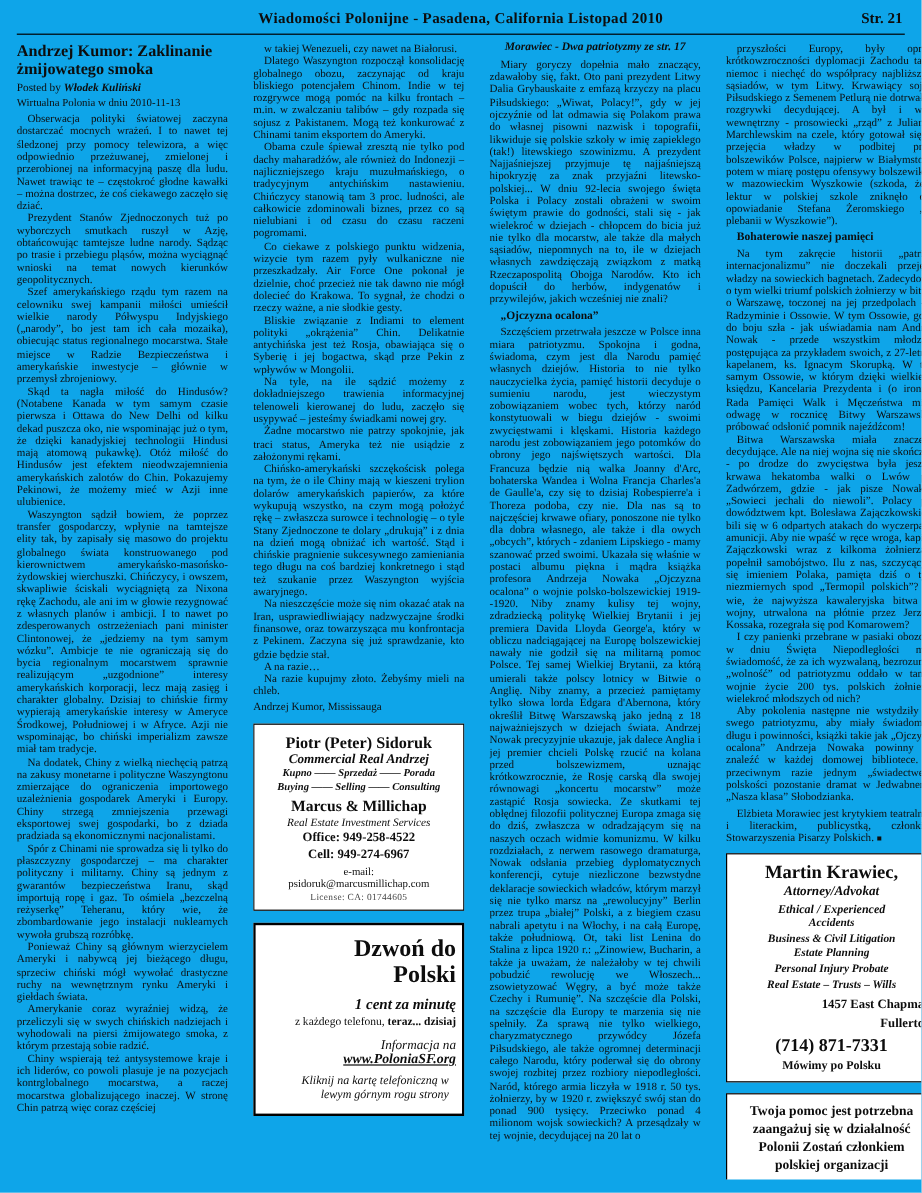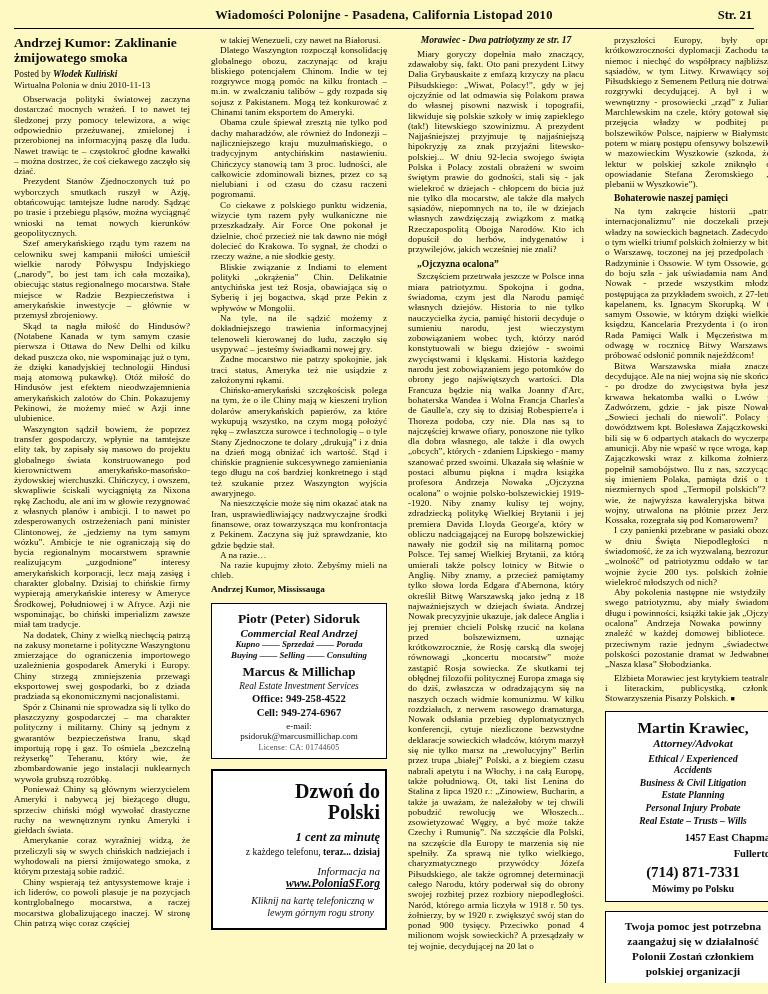--- a/index.html
+++ b/index.html
@@ -1,19 +1,19 @@
 <!DOCTYPE html>
 <html lang="pl"><head>
 <meta charset="utf-8">
 <style>
   * { box-sizing: border-box; }
   html,body { margin:0; padding:0; background:#e8e8e8; }
   .page {
     position:relative; width:768px; height:994px; margin:0 auto;
-    background:#fef9c3; color:#0d0d0d; overflow:hidden;
+    background:#0ea5e9; color:#0d0d0d; overflow:hidden;
     font-family:"Liberation Serif", "DejaVu Serif", serif;
   }
   
   .masthead { position:relative; padding-top:8px; height:24px; }
   .masthead-title {
     display:block; text-align:center; font-weight:bold; font-size:12.5px; letter-spacing:.3px;
   }
   .masthead-page {
     position:absolute; right:16px; top:8px; font-weight:bold; font-size:12.5px;
   }
@@ -24,21 +24,21 @@
   .col { flex:0 0 176px; width:176px; overflow:hidden; text-align:justify;
          font-size:9.2px; line-height:1.12; }
   .para { margin:0; text-indent:9px; }
   .body { text-align:justify; }
 
   
   .article-title { font-size:13.5px; font-weight:bold; line-height:1.13; margin:0 0 3px 0; text-align:left; }
   .byline { font-size:9.4px; text-align:left; margin:0 0 1px 0; }
   .byline .author { font-weight:bold; font-style:italic; }
   .source-line { font-size:9px; text-align:left; margin:0 0 4px 0; }
-  .signature { font-weight:bold; font-size:9.2px; text-align:left; margin-top:3px; }
+  .signature { font-weight:normal; font-size:9.2px; text-align:left; margin-top:3px; }
 
   
   .colhead { font-weight:bold; font-style:italic; font-size:9.6px; text-align:center; margin:0 0 3px 0; }
   .subhead { font-weight:bold; font-size:9.6px; margin:4px 0 2px 0; text-align:left; text-indent:9px; }
   .bio-line { margin-top:3px; }
   .end-mark { font-size:7px; }
 
   
   .ad { text-align:center; background:#fff; }
   .ad-sidoruk { border:1.3px solid #000; margin-top:9px; padding:7px 4px 5px 4px; }

